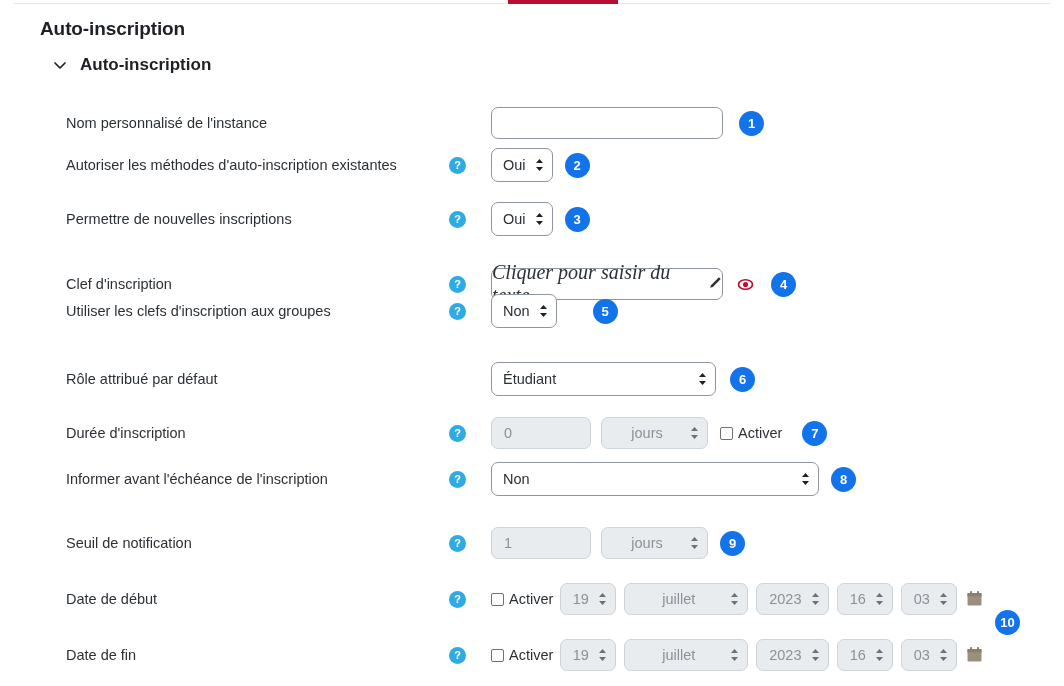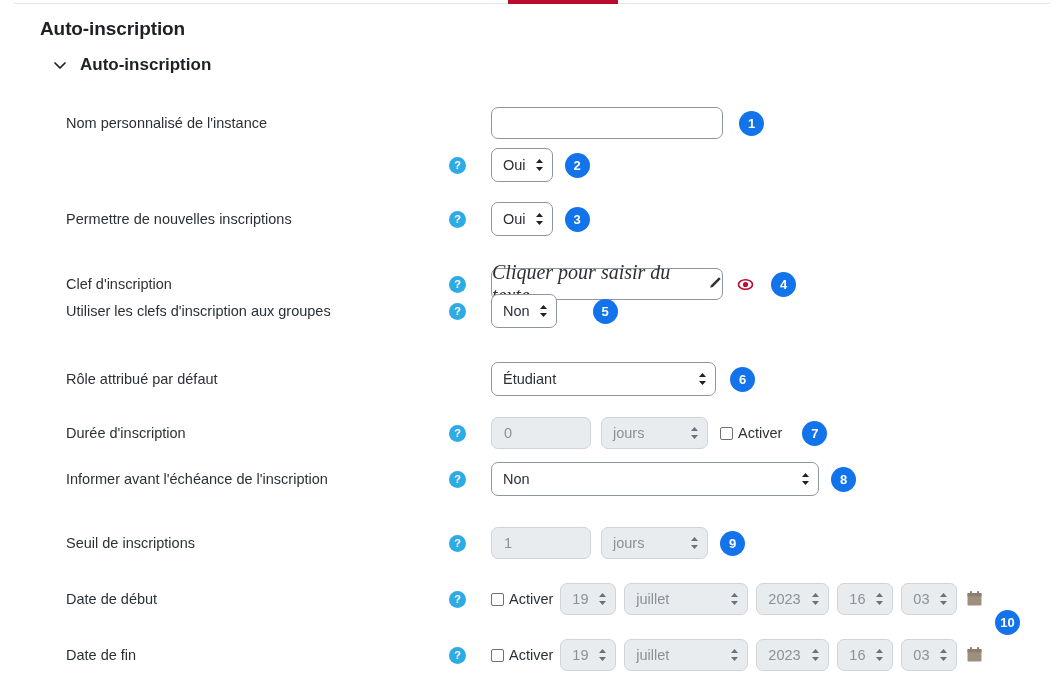--- a/index.html
+++ b/index.html
@@ -90,21 +90,21 @@
     height: 34px; border: 1px solid #8f959e; border-radius: 7px;
     background: #fff; font-size: 14.5px; color: #2b3136;
     padding: 0 26px 0 11px; position: relative;
     display: flex; align-items: center; cursor: pointer;
     white-space: nowrap;
   }
   .sel .arrows {
     position: absolute; right: 8px; top: 50%; transform: translateY(-50%);
     width: 9px; height: 14px;
   }
-  .sel.small { height: 32px; }
+  .sel.small { height: 32px; justify-content: center; }
   .sel.disabled {
     background: #e9ecef; border-color: #cfd4da; color: #8b9198;
   }
 
   .tiny-in {
     width: 100px; height: 32px; border:1px solid #cfd4da; border-radius:7px;
     background:#e9ecef; color:#8b9198; font-size:14.5px;
     padding: 0 12px; display:flex; align-items:center;
   }
 
@@ -149,20 +149,21 @@
   <div class="row" style="top:96px">
     <div class="row-label">Nom personnalisé de l'instance</div>
     <div class="controls">
       <input class="txt wide" type="text" placeholder="" style="">
       <span style="width:16px"></span>
       <span class="badge">1</span>
     </div>
   </div>
 
   <div class="row" style="top:138px">
+    <div class="row-label">Autoriser les méthodes d'auto-inscription existantes</div>
     <div class="help">?</div>
     <div class="controls">
       <div class="sel">
         <span>Oui</span>
         <span class="arrows">
           <svg width="9" height="14" viewBox="0 0 9 14">
               <path d="M4.5 1 L8 5 L1 5 Z" fill="#1d2125"></path>
               <path d="M4.5 13 L8 9 L1 9 Z" fill="#1d2125"></path>
             </svg>
         </span>
@@ -288,21 +289,21 @@
               <path d="M4.5 13 L8 9 L1 9 Z" fill="#1d2125"></path>
             </svg>
         </span>
       </div>
       <span style="width:12px"></span>
       <span class="badge">8</span>
     </div>
   </div>
 
   <div class="row" style="top:516px">
-    <div class="row-label">Seuil de inscriptions</div>
+    <div class="row-label">Seuil de notification</div>
     <div class="help">?</div>
     <div class="controls">
       <div class="tiny-in">
         <span>1</span>
       </div>
       <span style="width:10px"></span>
       <div class="sel small disabled" style="width:107px">
         <span>jours</span>
         <span class="arrows">
           <svg width="9" height="14" viewBox="0 0 9 14">

